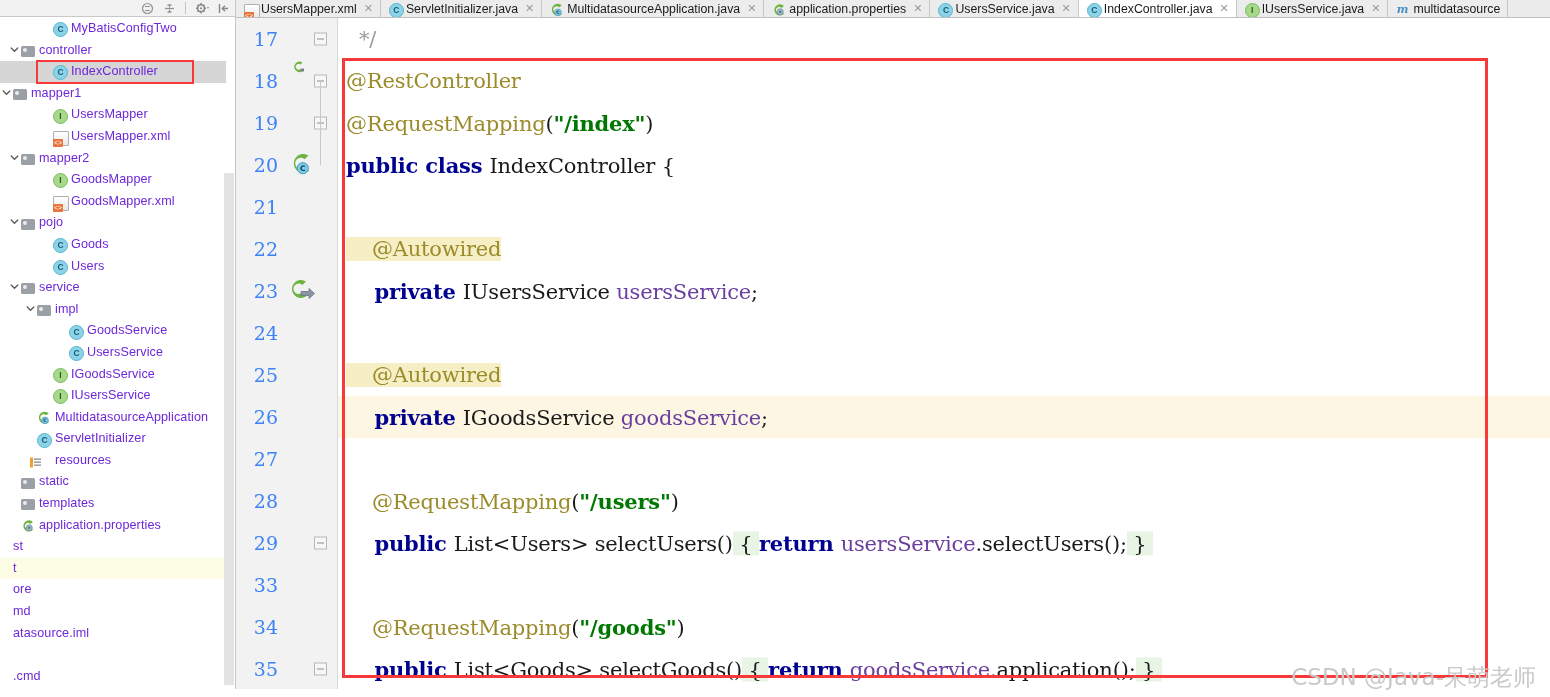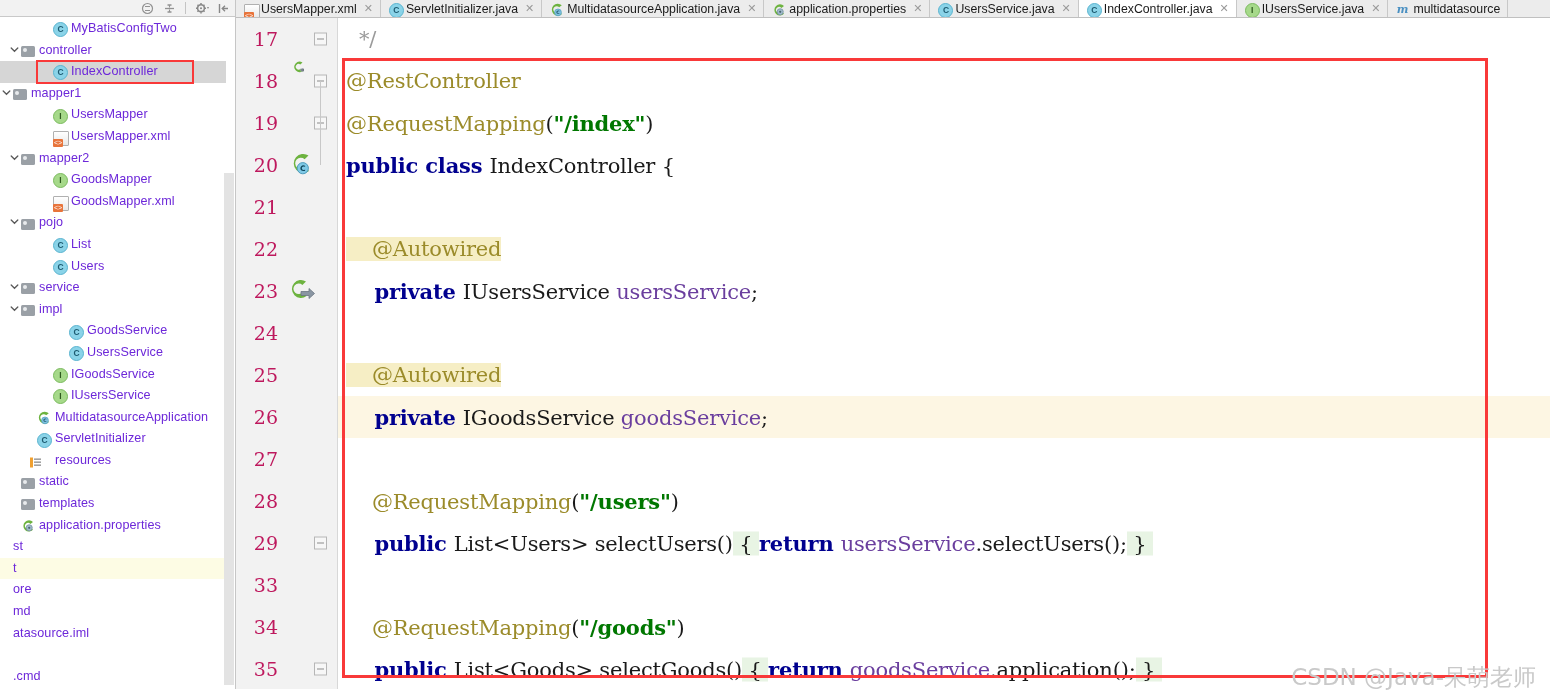--- a/index.html
+++ b/index.html
@@ -88,21 +88,21 @@
   .gutter-edge{position:absolute;left:101px;top:0;width:1px;height:679px;background:#d8d8d8;}
   .code-area{position:absolute;left:0;top:0;right:0;bottom:0;}
 
   .line{
     position:absolute;left:0;right:0;height:42px;
     font-family:"DejaVu Serif", serif;
   }
   .line.curline .lbg{position:absolute;left:102px;right:0;top:0;bottom:0;background:#fdf6e3;}
   .lnum{
     position:absolute;left:0;width:42px;text-align:right;
-    font-family:"DejaVu Serif", serif;font-size:19px;color:#be185d;
+    font-family:"DejaVu Serif", serif;font-size:19px;color:#3b82f6;
     top:50%;transform:translateY(-50%);
   }
   .gicon{position:absolute;left:52px;top:50%;transform:translateY(-50%);width:26px;height:26px;}
   .foldmark{
     position:absolute;left:78px;top:50%;transform:translateY(-50%);
     width:13px;height:13px;border:1px solid #b6b6b6;background:#f7f7f7;
     box-sizing:border-box;
   }
   .foldmark:before{content:"";position:absolute;left:2px;top:5px;width:7px;height:1px;background:#8c8c8c;}
   .foldline{position:absolute;left:84px;width:1px;background:#c8c8c8;}
@@ -252,39 +252,39 @@
           <span class="ticon">
             <span class="ic-folder"></span>
           </span>
           <span class="tlabel">pojo</span>
         </div>
         <div class="trow" style="padding-left: 40px;">
           <span class="twist"></span>
           <span class="ticon">
             <span class="ic-class">C</span>
           </span>
-          <span class="tlabel">List</span>
+          <span class="tlabel">Goods</span>
         </div>
         <div class="trow" style="padding-left: 40px;">
           <span class="twist"></span>
           <span class="ticon">
             <span class="ic-class">C</span>
           </span>
           <span class="tlabel">Users</span>
         </div>
         <div class="trow" style="padding-left: 8px;">
           <span class="twist"><svg width="9" height="9" viewBox="0 0 9 9">
               <path d="M1.2 3 L4.5 6.3 L7.8 3" fill="none" stroke="#5a5a5a" stroke-width="1.3" stroke-linecap="round"></path>
             </svg></span>
           <span class="ticon">
             <span class="ic-folder"></span>
           </span>
           <span class="tlabel">service</span>
         </div>
-        <div class="trow" style="padding-left: 8px;">
+        <div class="trow" style="padding-left: 24px;">
           <span class="twist"><svg width="9" height="9" viewBox="0 0 9 9">
               <path d="M1.2 3 L4.5 6.3 L7.8 3" fill="none" stroke="#5a5a5a" stroke-width="1.3" stroke-linecap="round"></path>
             </svg></span>
           <span class="ticon">
             <span class="ic-folder"></span>
           </span>
           <span class="tlabel">impl</span>
         </div>
         <div class="trow" style="padding-left: 56px;">
           <span class="twist"></span>

